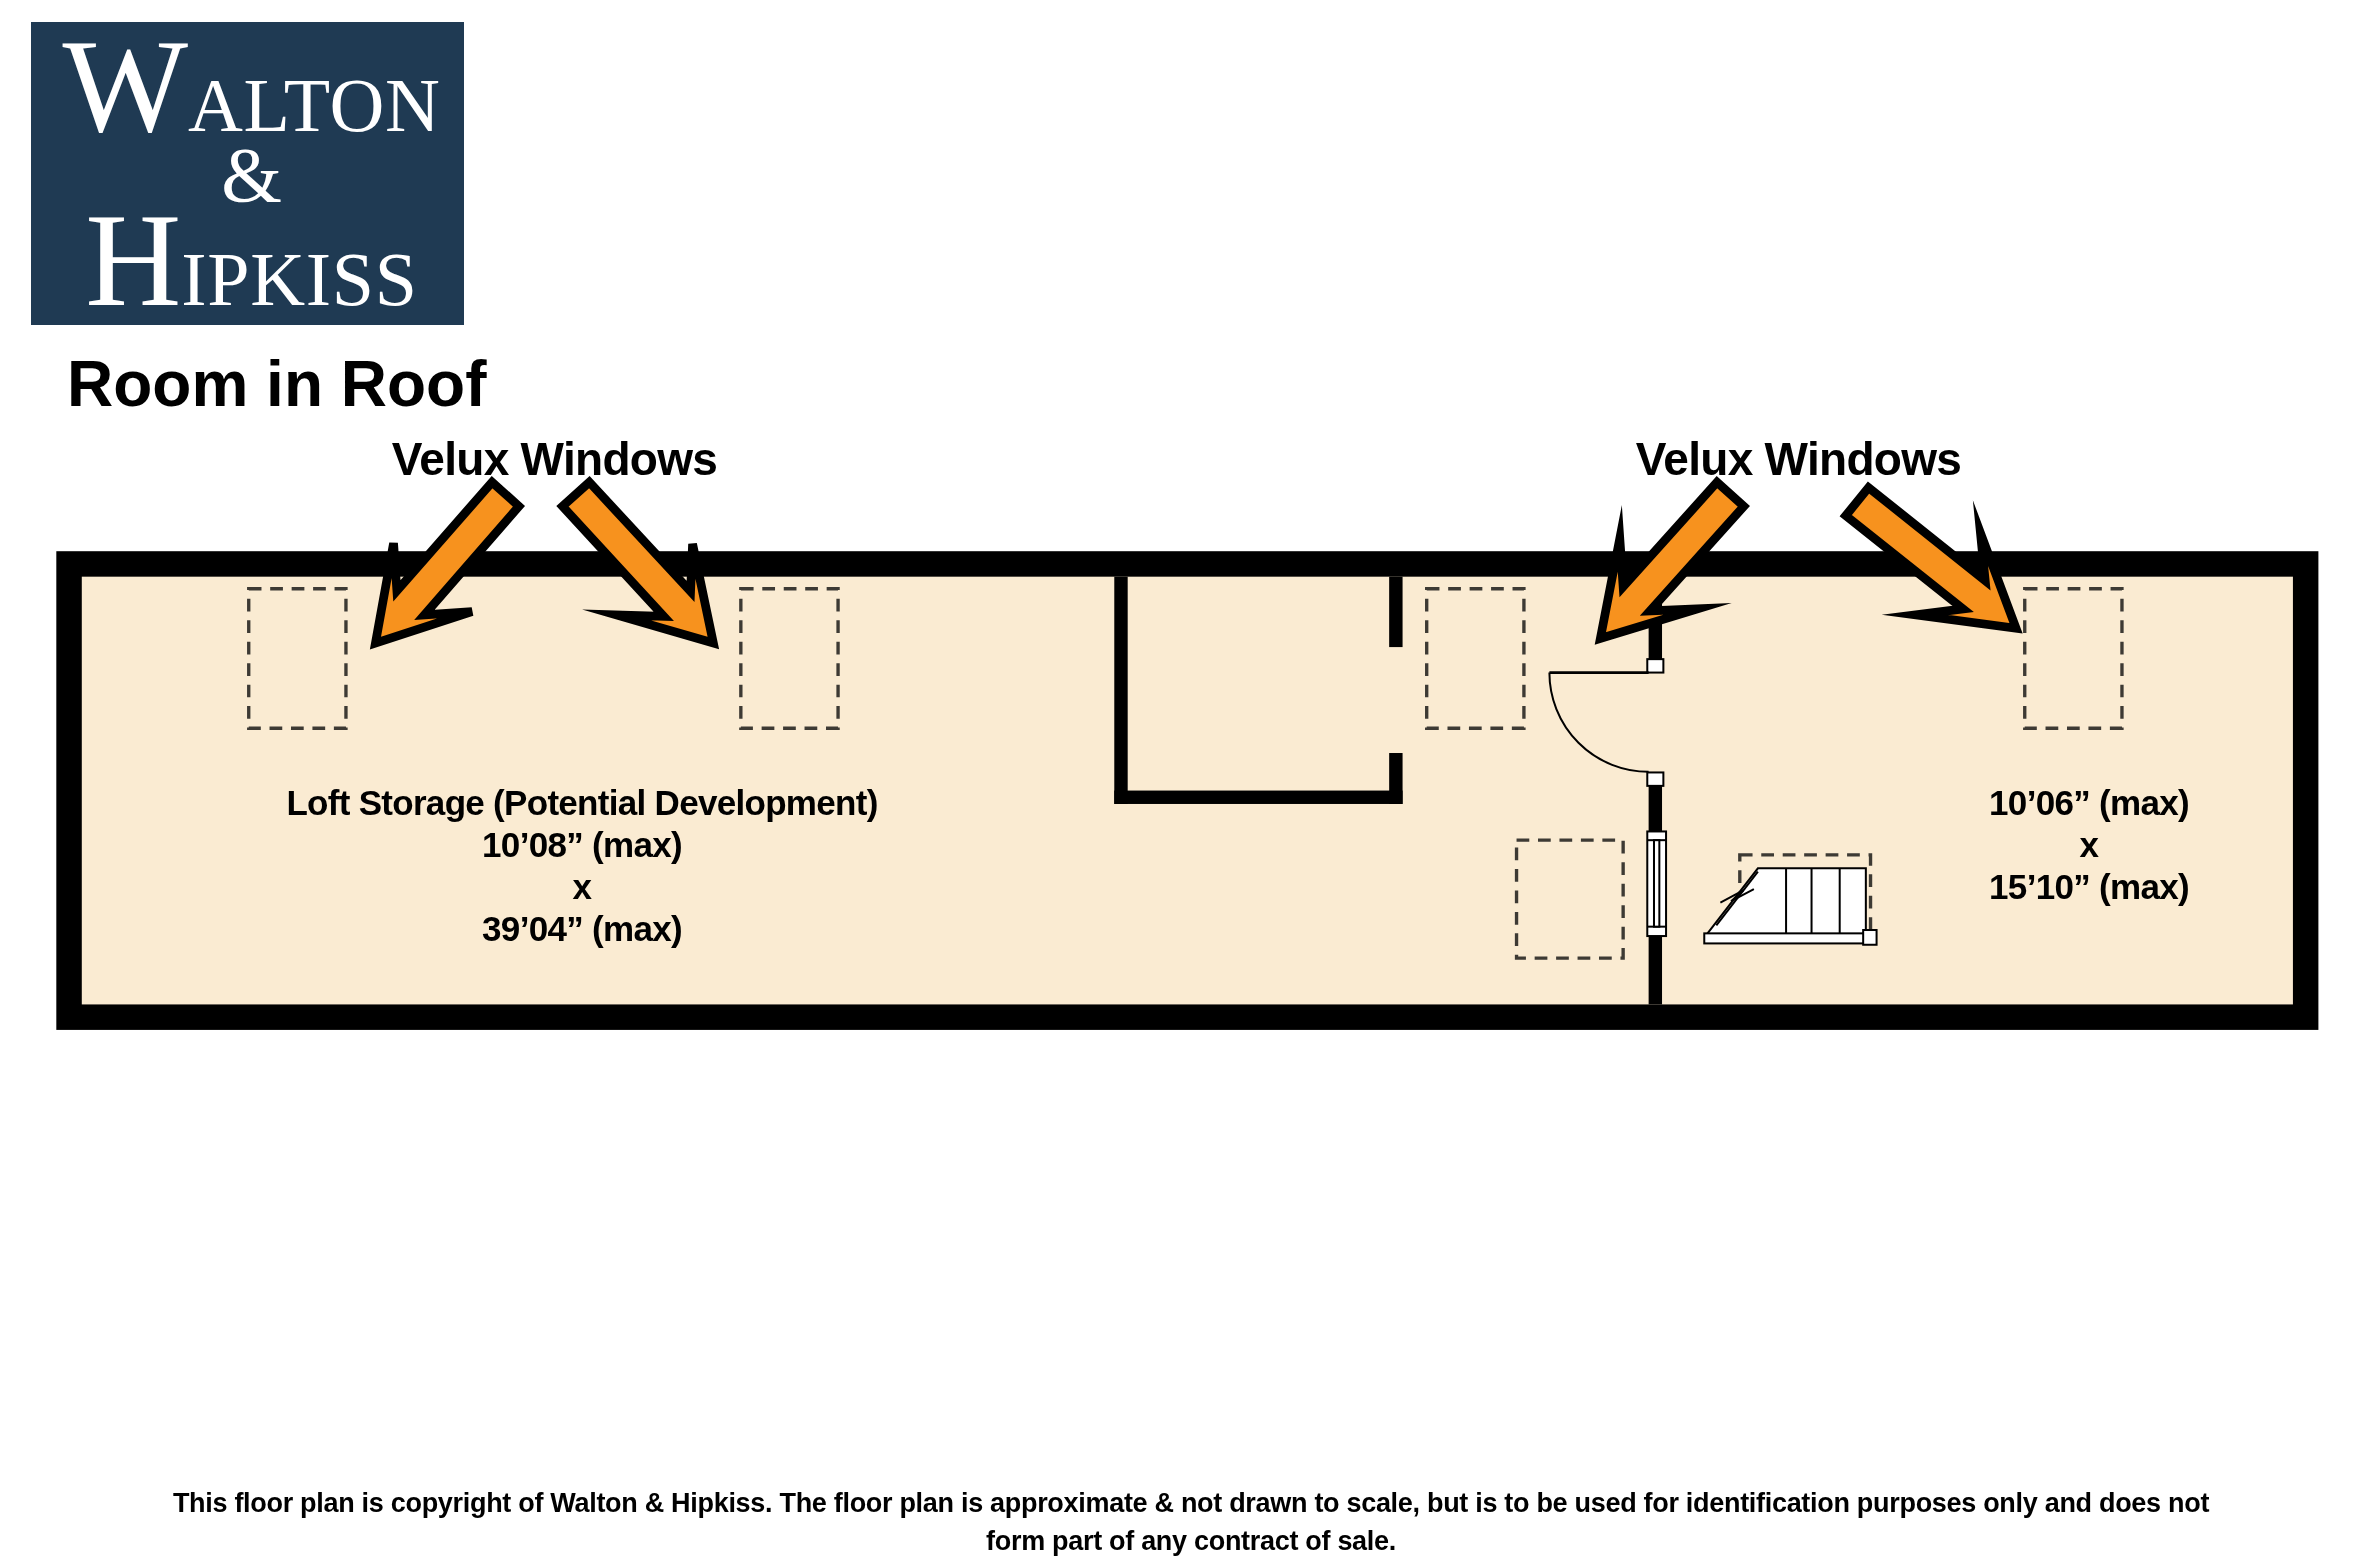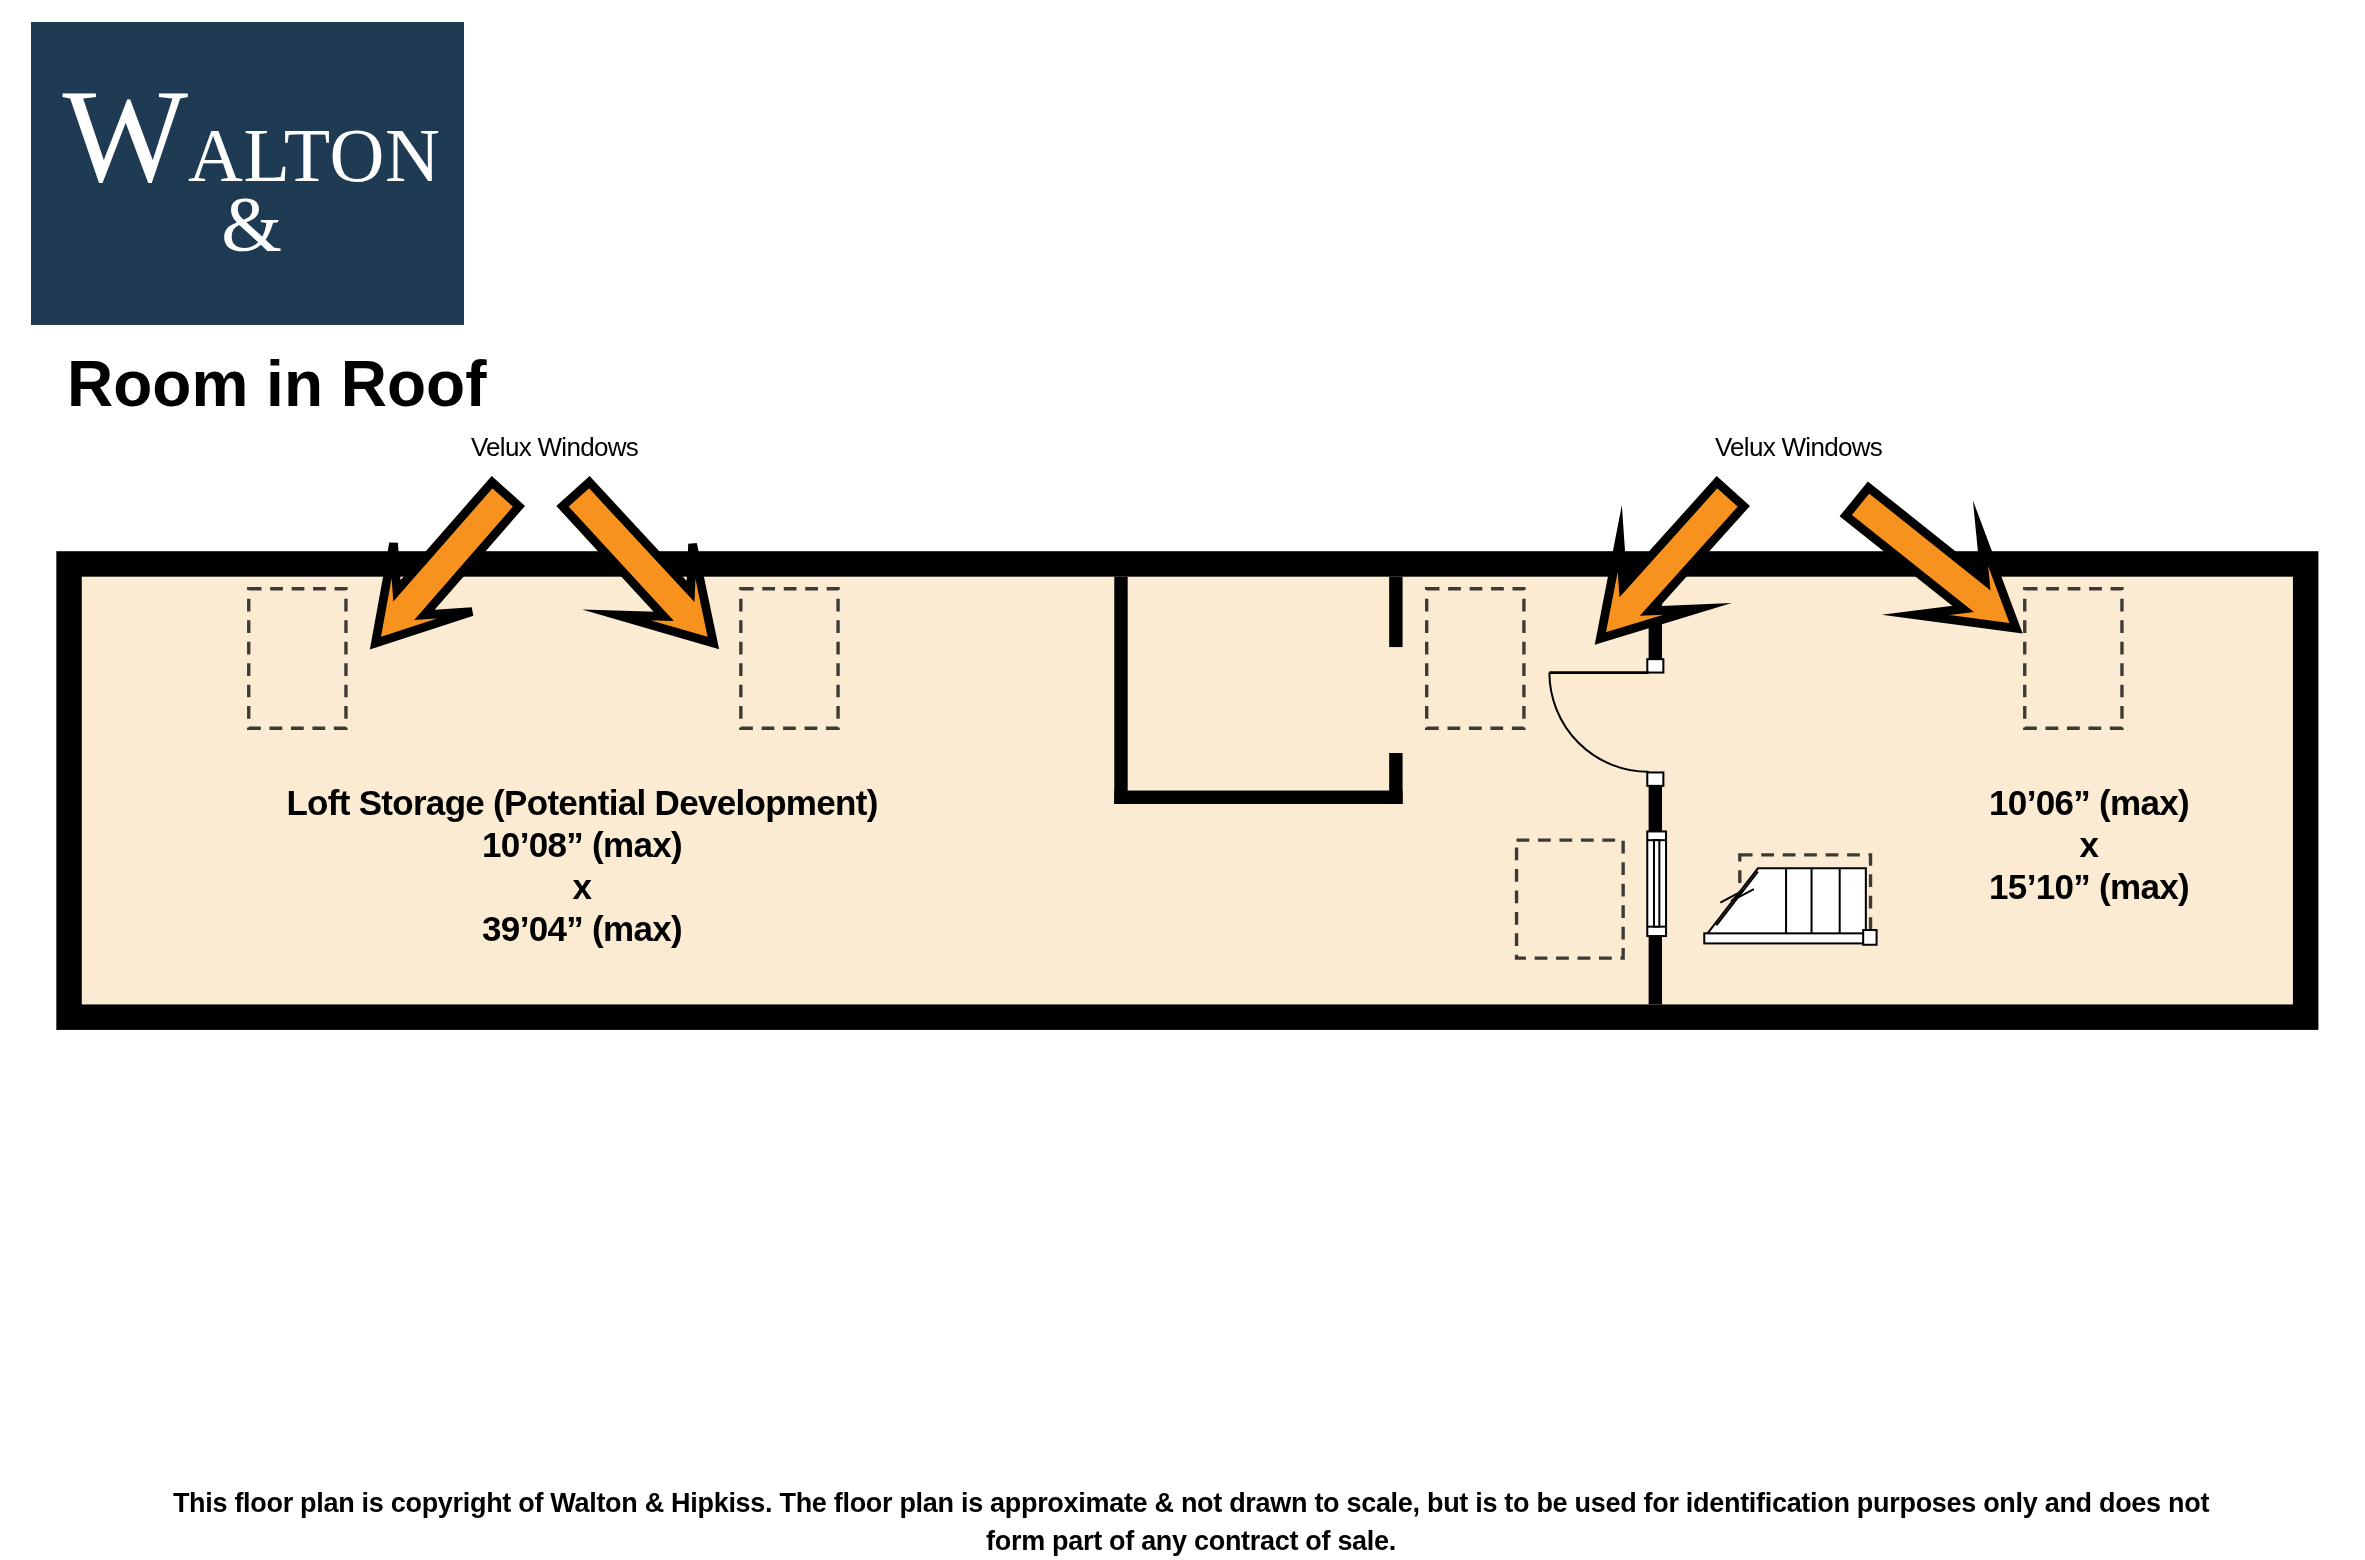--- a/index.html
+++ b/index.html
@@ -16,21 +16,21 @@
     display:flex;flex-direction:column;align-items:center;justify-content:center;
     color:#fff;font-family:"Liberation Serif","DejaVu Serif",serif;text-align:center;
   }
   .logo-line{line-height:0.74;white-space:nowrap;}
   .logo-big{font-size:133px;font-weight:400;}
   .logo-small{font-size:76px;font-weight:400;letter-spacing:0.7px;}
   .logo-amp{font-size:78px;line-height:0.9;margin:4px 0 1.3px 0;}
 
   
   .page-title{left:59px;top:347px;font-size:64px;font-weight:700;white-space:nowrap;}
-  .velux-label{top:432px;width:469px;text-align:center;font-size:26px;font-weight:400;letter-spacing:-0.7px;white-space:nowrap;}
+  .velux-label{top:432px;width:469px;text-align:center;font-size:46px;font-weight:700;letter-spacing:-0.7px;white-space:nowrap;}
   .velux-left{left:312px;}
   .velux-right{left:1556px;}
 
   .room-label{top:771px;text-align:center;font-size:35px;font-weight:700;letter-spacing:-0.7px;line-height:42px;margin-top:11px;}
   .room-left{left:239px;width:670px;}
   .room-right{left:1813px;width:536px;}
 
   .footer{left:0;top:1484px;width:2366px;text-align:center;font-size:27px;font-weight:700;letter-spacing:-0.3px;line-height:38px;}
 
   
@@ -42,20 +42,21 @@
   .thin{fill:none;stroke:#000;stroke-width:3;}
   .leaf{fill:none;stroke:#000;stroke-width:4;}
   .arrow{fill:var(--arrow_orange,#F7921E);stroke:#000;stroke-width:13;stroke-miterlimit:8;stroke-linejoin:miter;}
 </style>
 </head>
 <body>
 
 <div class="abs logo-box">
   <div class="logo-line"><span class="logo-big">W</span><span class="logo-small">ALTON</span></div>
   <div class="logo-amp">&amp;</div>
+  <div class="logo-line"><span class="logo-big">H</span><span class="logo-small">IPKISS</span></div>
 </div>
 
 <div class="abs page-title">Room in Roof</div>
 
 <div class="abs velux-label velux-left">Velux Windows</div>
 <div class="abs velux-label velux-right">Velux Windows</div>
 
 <svg width="2366" height="1561" viewBox="0 0 3529 2328">
 
   <rect class="wall" x="84" y="822" width="3374" height="714"></rect>

